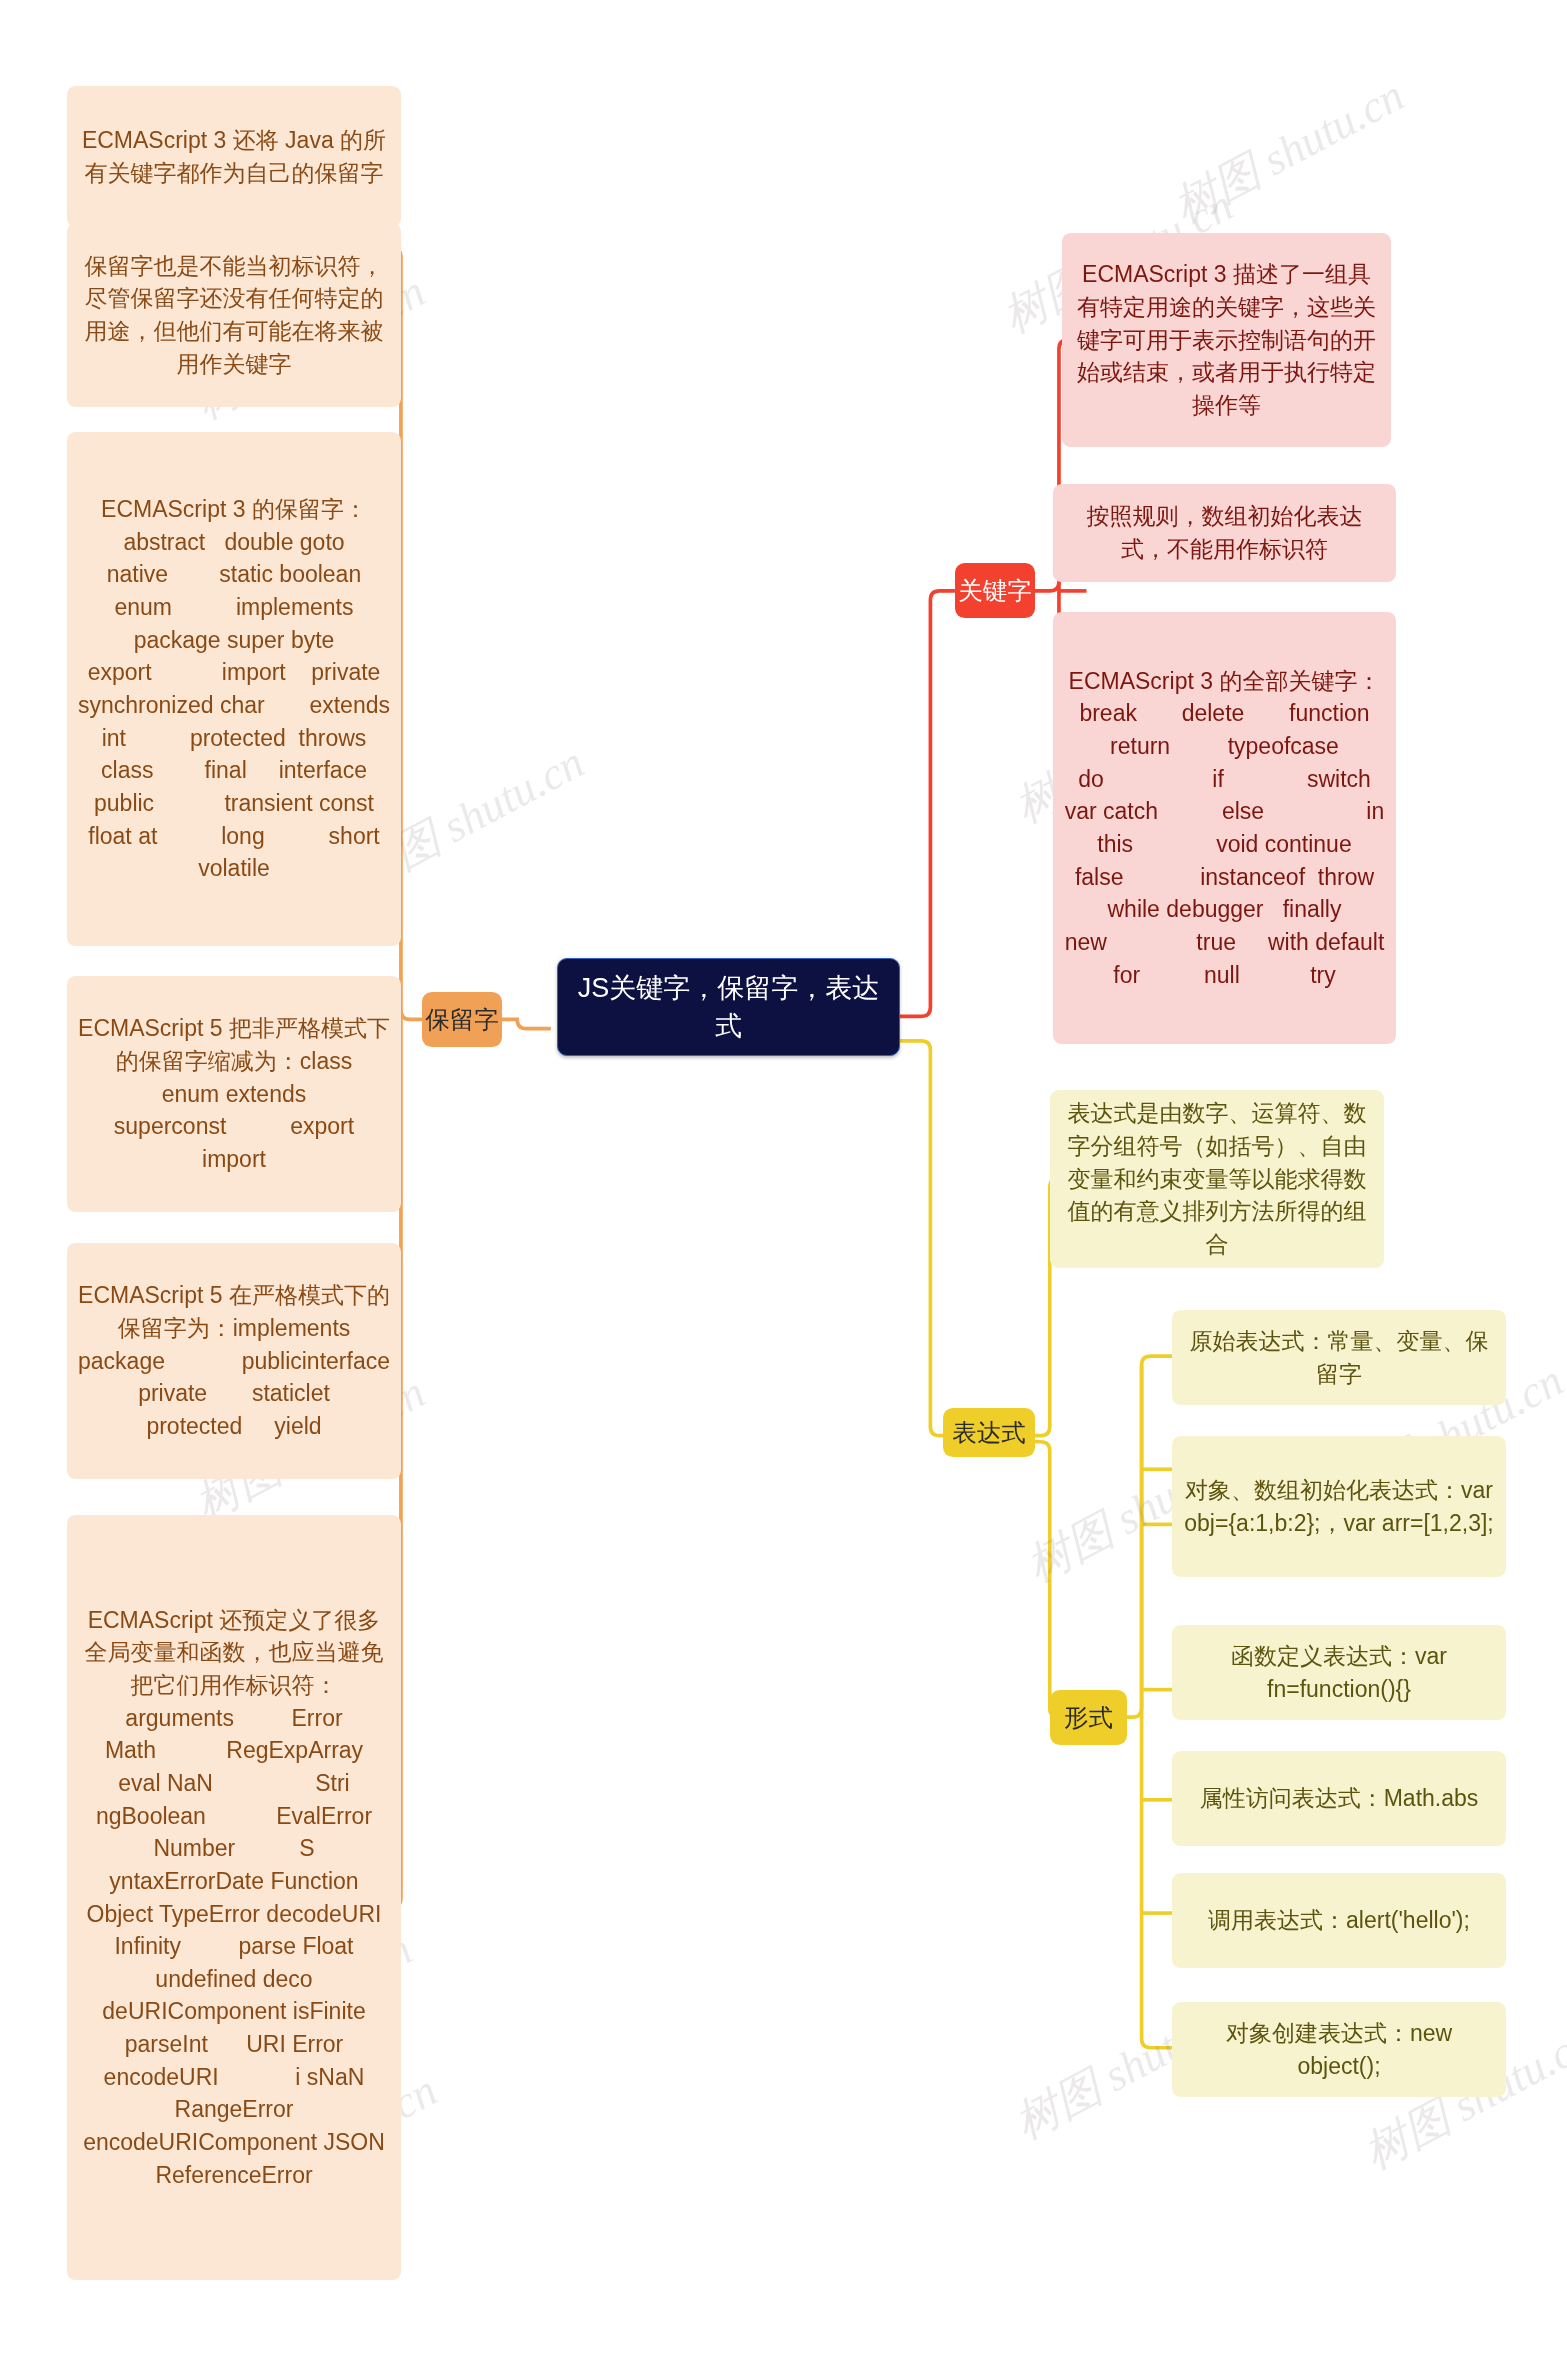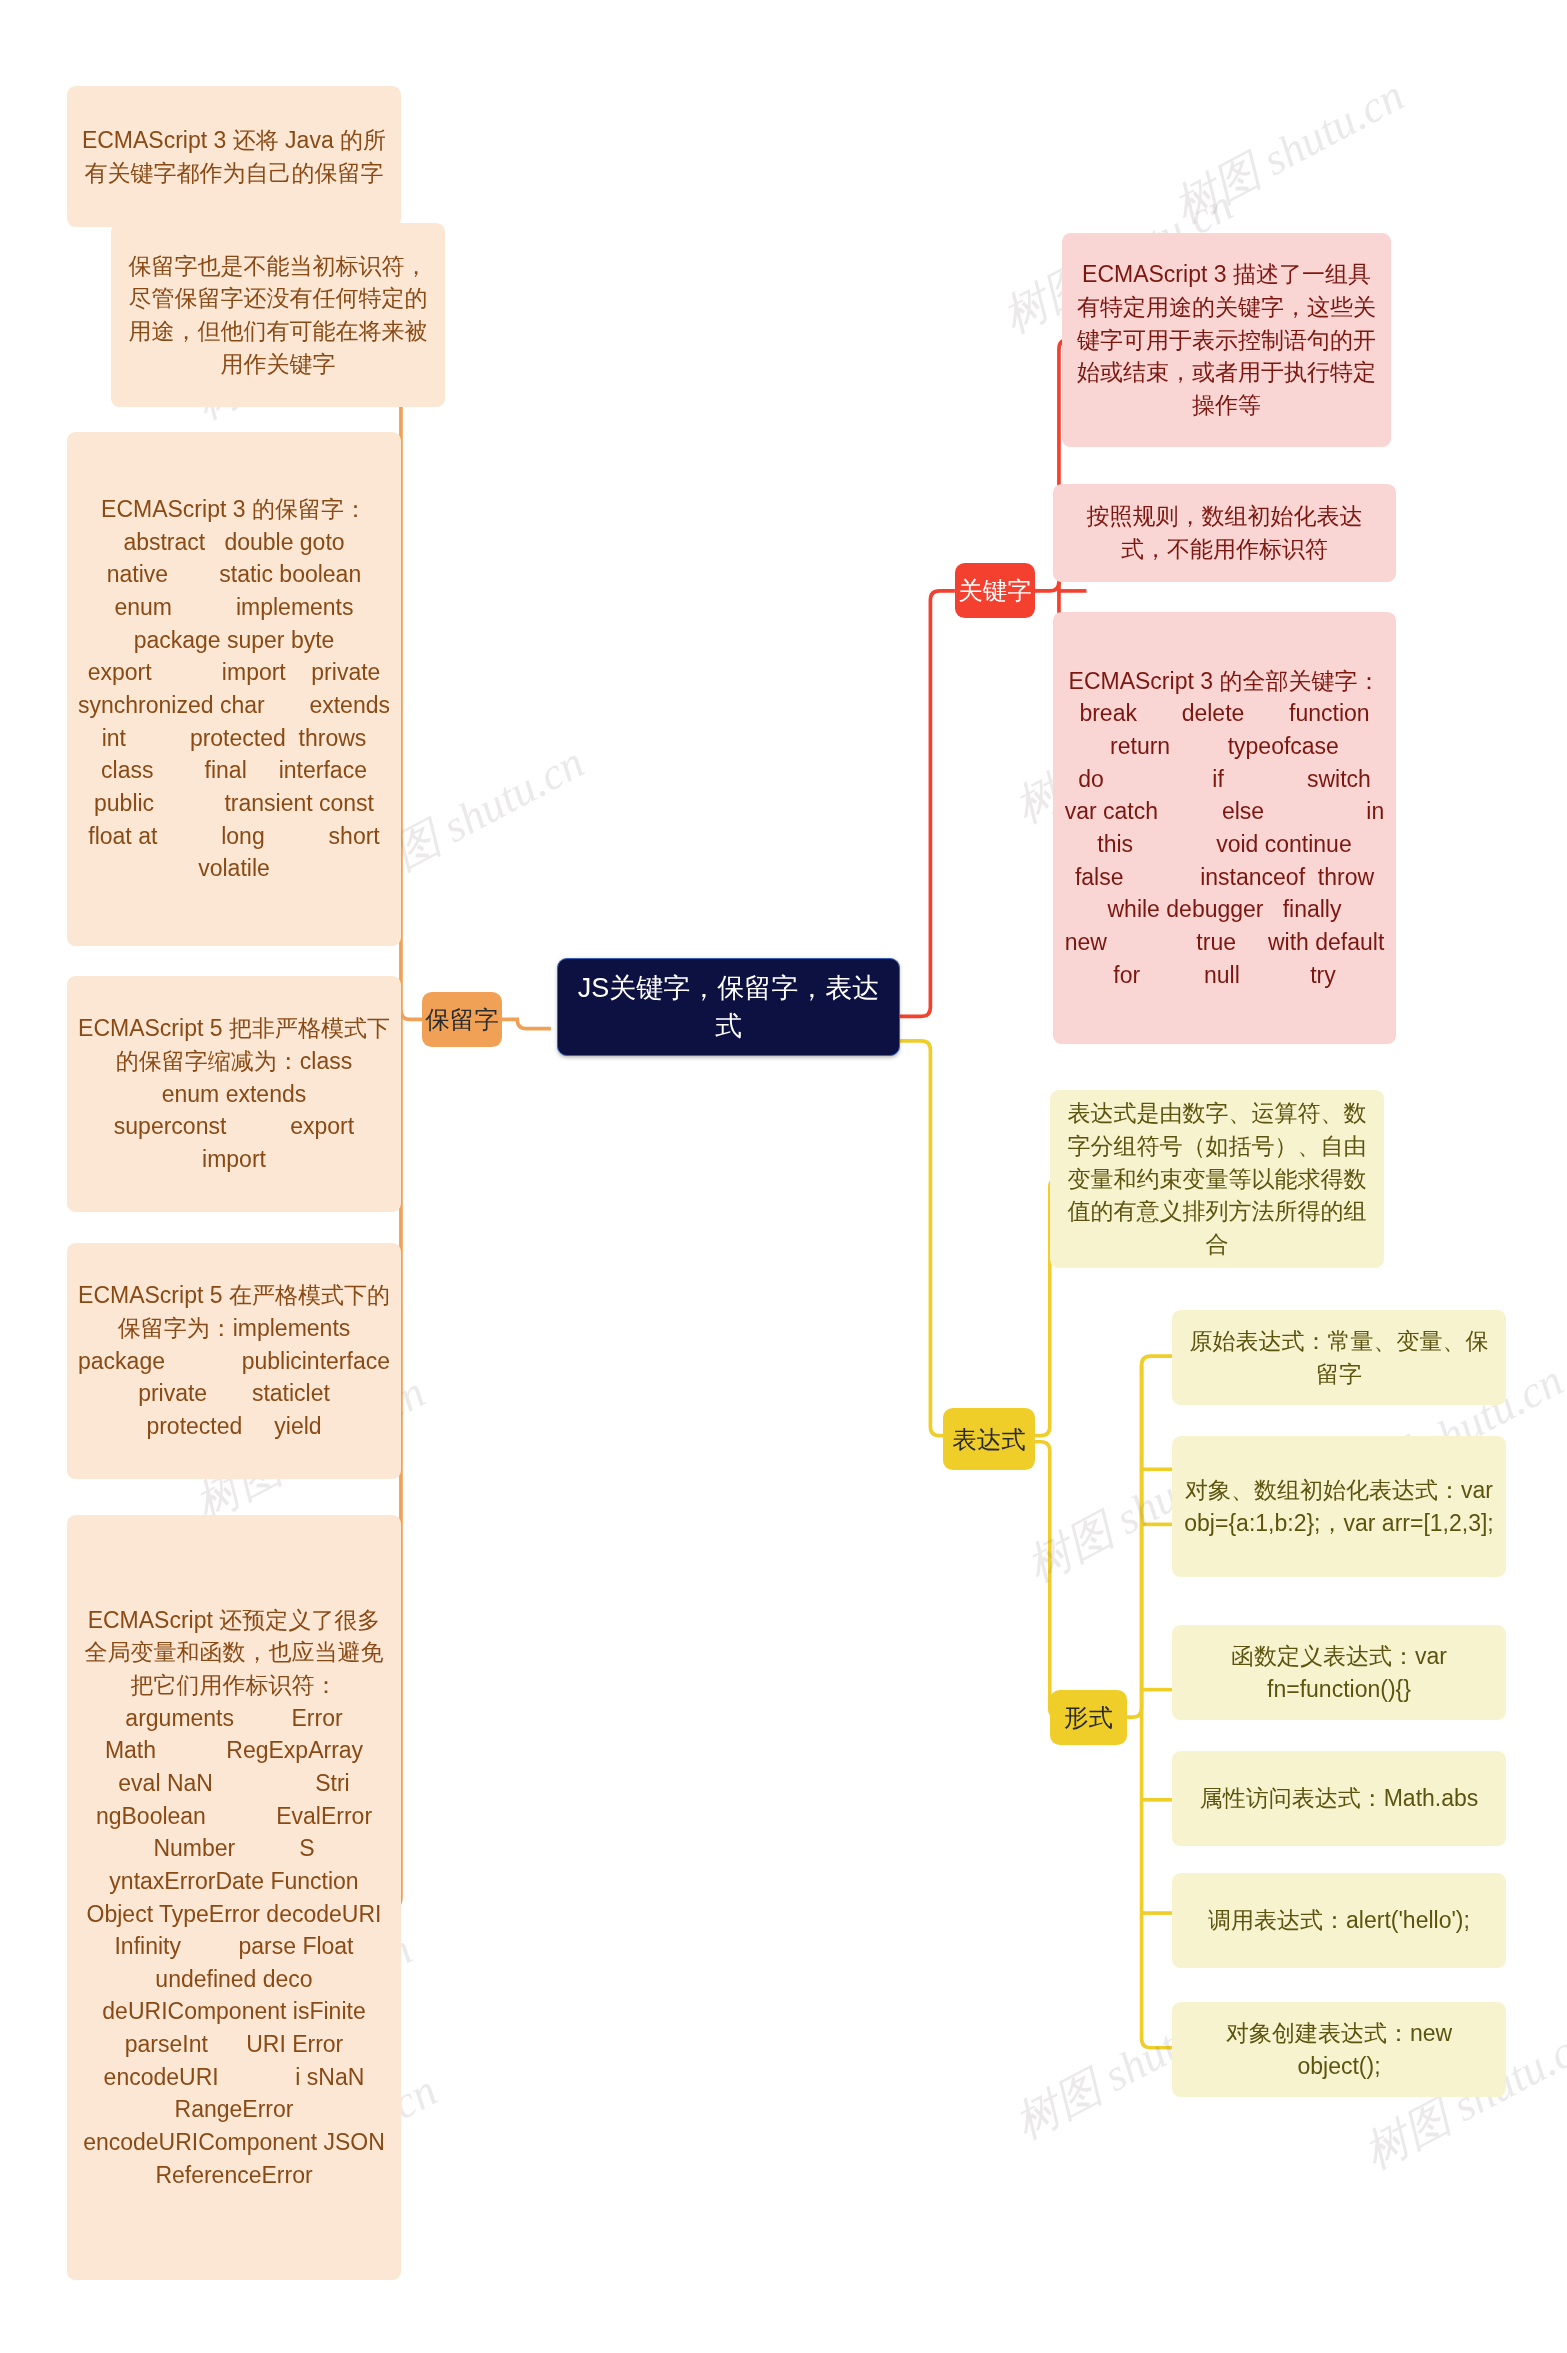--- a/index.html
+++ b/index.html
@@ -153,33 +153,33 @@
     <path d="M655 1675 L610 1675" fill="none" stroke="#f0a155" stroke-width="6"></path>
     <path d="M655 2250 L610 2250" fill="none" stroke="#f0a155" stroke-width="6"></path>
   </svg>
 
   <div class="node node-root" style="left:557px; top:958px; width:343px; height:98px;">JS关键字，保留字，表达式</div>
 
   <div class="chip chip-keyword" style="left:955px; top:563px; width:80px; height:55px;">关键字</div>
 
   <div class="chip chip-reserved" style="left:422px; top:992px; width:80px; height:55px;">保留字</div>
 
-  <div class="chip chip-expr" style="left:943px; top:1408px; width:92px; height:62px;">表达式</div>
+  <div class="chip chip-expr" style="left:943px; top:1408px; width:92px; height:49px;">表达式</div>
 
   <div class="chip chip-form" style="left:1050px; top:1690px; width:77px; height:55px;">形式</div>
 
   <div class="node card-red" style="left:1062px; top:233px; width:329px; height:214px;">ECMAScript 3 描述了一组具有特定用途的关键字，这些关键字可用于表示控制语句的开始或结束，或者用于执行特定操作等</div>
 
   <div class="node card-red" style="left:1053px; top:484px; width:343px; height:98px;">按照规则，数组初始化表达式，不能用作标识符</div>
 
   <div class="node card-red" style="left:1053px; top:612px; width:343px; height:432px;">ECMAScript 3 的全部关键字：break       delete       function      return         typeofcase             do                 if             switch       var catch          else                in                this             void continue     false            instanceof  throw       while debugger   finally          new              true     with default      for          null           try</div>
 
   <div class="node card-orange" style="left:67px; top:55px; width:334px; height:141px;margin-top:31px;">ECMAScript 3 还将 Java 的所有关键字都作为自己的保留字</div>
 
-  <div class="node card-orange" style="left:67px; top:223px; width:334px; height:184px;margin-left:44px;">保留字也是不能当初标识符，尽管保留字还没有任何特定的用途，但他们有可能在将来被用作关键字</div>
+  <div class="node card-orange" style="left:67px; top:223px; width:334px; height:184px;">保留字也是不能当初标识符，尽管保留字还没有任何特定的用途，但他们有可能在将来被用作关键字</div>
 
   <div class="node card-orange" style="left:67px; top:432px; width:334px; height:514px;">ECMAScript 3 的保留字：abstract   double goto          native        static boolean     enum          implements package super byte          export           import    private     synchronized char       extends    int          protected  throws class        final     interface  public           transient const        float at          long          short                    volatile</div>
 
   <div class="node card-orange" style="left:67px; top:976px; width:334px; height:236px;">ECMAScript 5 把非严格模式下的保留字缩减为：class             enum extends          superconst          export       import</div>
 
   <div class="node card-orange" style="left:67px; top:1243px; width:334px; height:236px;">ECMAScript 5 在严格模式下的保留字为：implements     package            publicinterface        private       staticlet              protected     yield</div>
 
   <div class="node card-orange" style="left:67px; top:1515px; width:334px; height:765px;">ECMAScript 还预定义了很多全局变量和函数，也应当避免把它们用作标识符：arguments         Error        Math           RegExpArray            eval NaN                Stri ngBoolean           EvalError    Number          S yntaxErrorDate Function       Object TypeError decodeURI        Infinity         parse Float     undefined deco deURIComponent isFinite      parseInt      URI Error encodeURI            i sNaN             RangeError encodeURIComponent JSON              ReferenceError</div>
 
   <div class="node card-yellow" style="left:1050px; top:1090px; width:334px; height:178px;">表达式是由数字、运算符、数字分组符号（如括号）、自由变量和约束变量等以能求得数值的有意义排列方法所得的组合</div>

